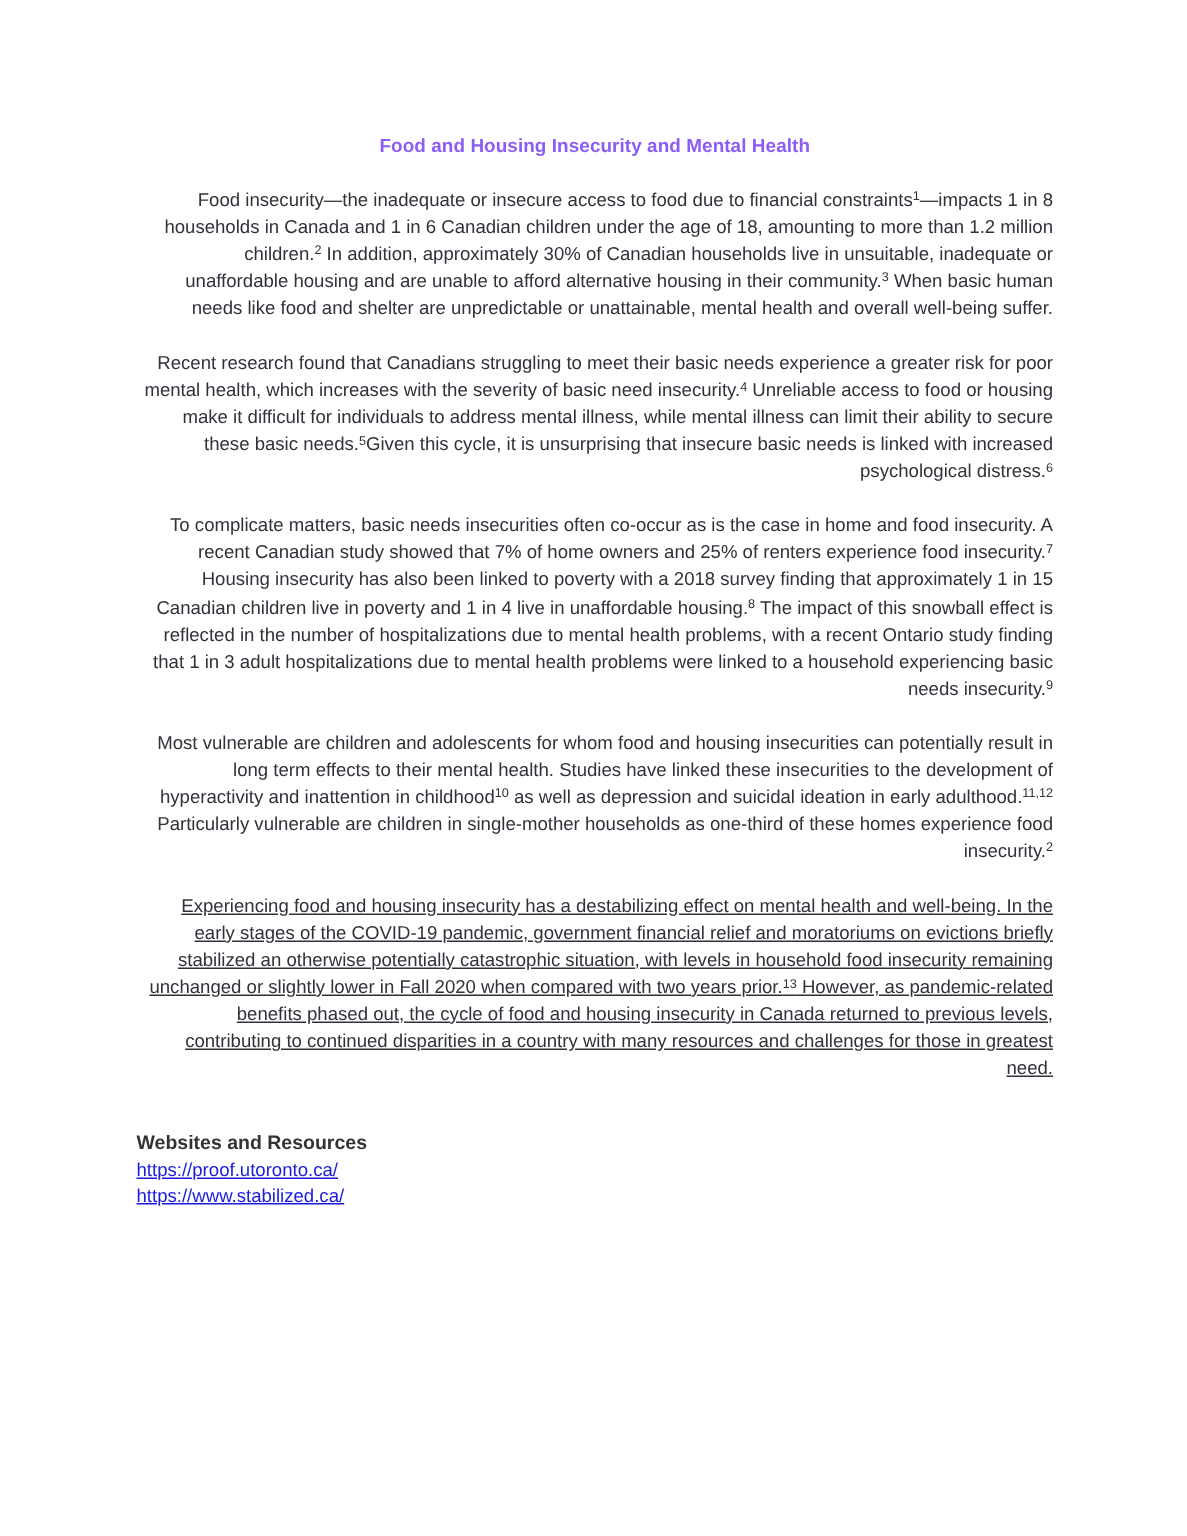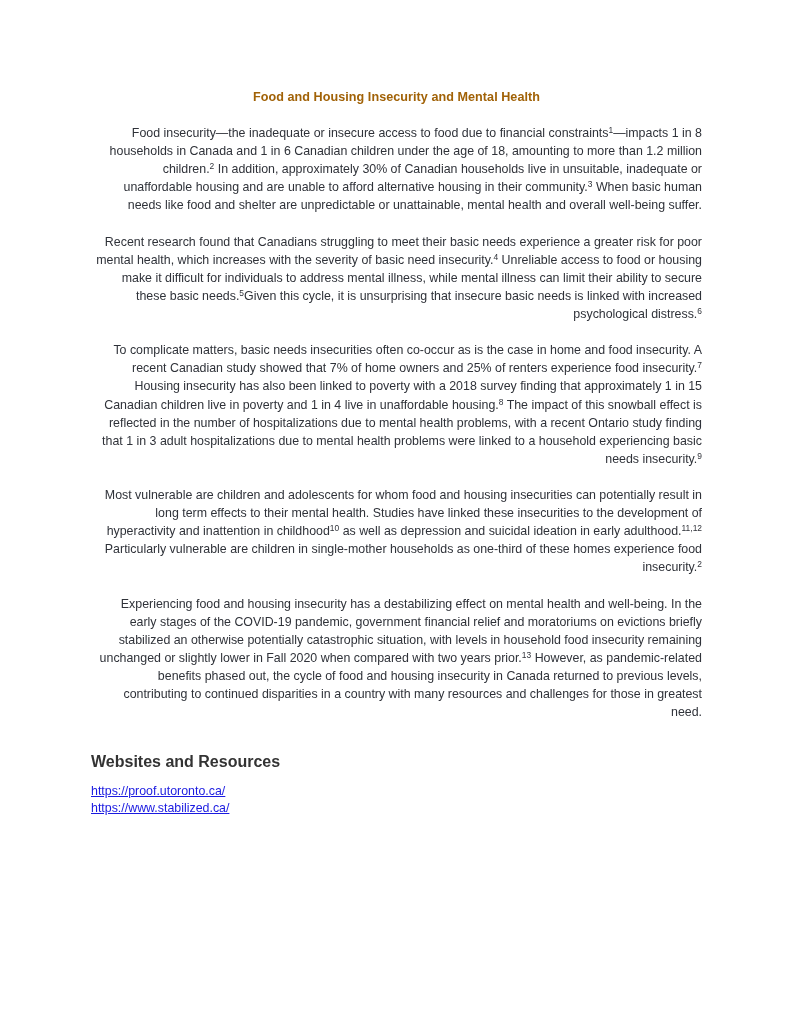--- a/index.html
+++ b/index.html
@@ -25,45 +25,46 @@
     font-size: 12.4px;
     line-height: 18.1px;
     color: #2f3239;
     -webkit-font-smoothing: antialiased;
   }
   .doc-title {
     text-align: center;
     font-weight: bold;
     font-size: 12.6px;
     line-height: 18.1px;
-    color: #a16207;
+    color: #8b5cf6;
     margin: 0 0 18px 0;
     letter-spacing: 0.05px;
   }
   p.para {
     margin: 0 0 18.1px 0;
     text-align: right;
   }
   p.para:last-of-type {
     margin-bottom: 0;
+    text-decoration: underline;
   }
   sup {
     font-size: 0.68em;
     line-height: 0;
     vertical-align: 0.42em;
   }
   .resources-block {
     margin-top: 32px;
   }
   .resources-heading {
     font-weight: bold;
-    font-size: 16px;
+    font-size: 13px;
     line-height: 17.6px;
     color: #333333;
-    margin: 0 0 12px 0;
+    margin: 0 0 1px 0;
   }
   .link-list {
     list-style: none;
     margin: 0;
     padding: 0;
   }
   .link-list li {
     line-height: 17.6px;
     margin: 0;
     padding: 0;

